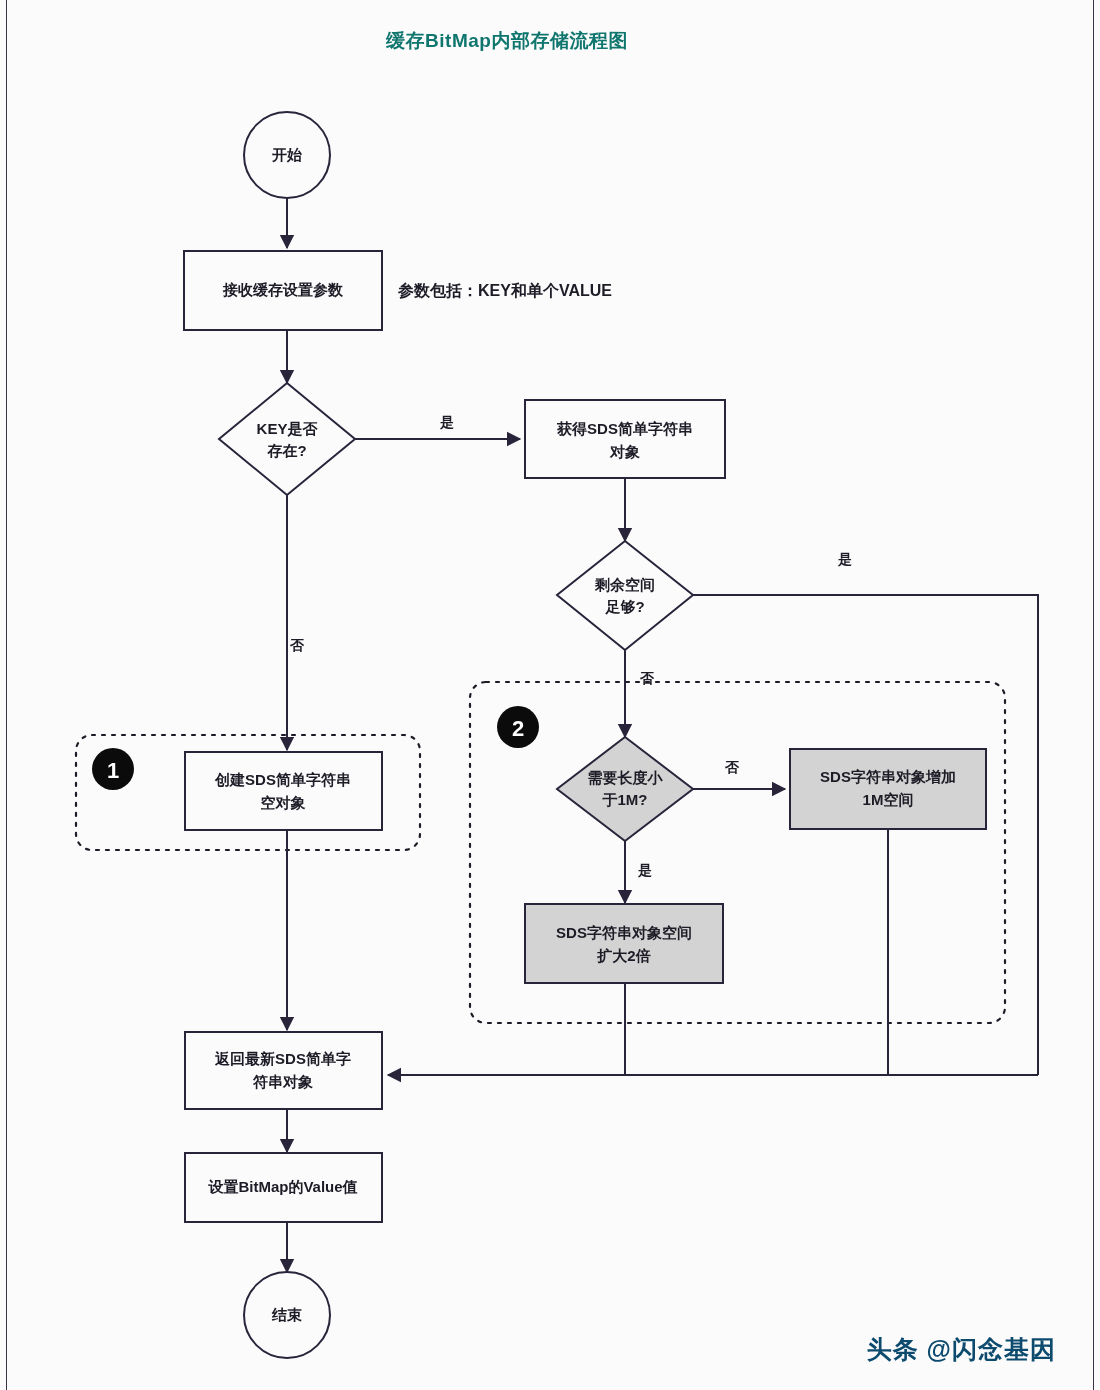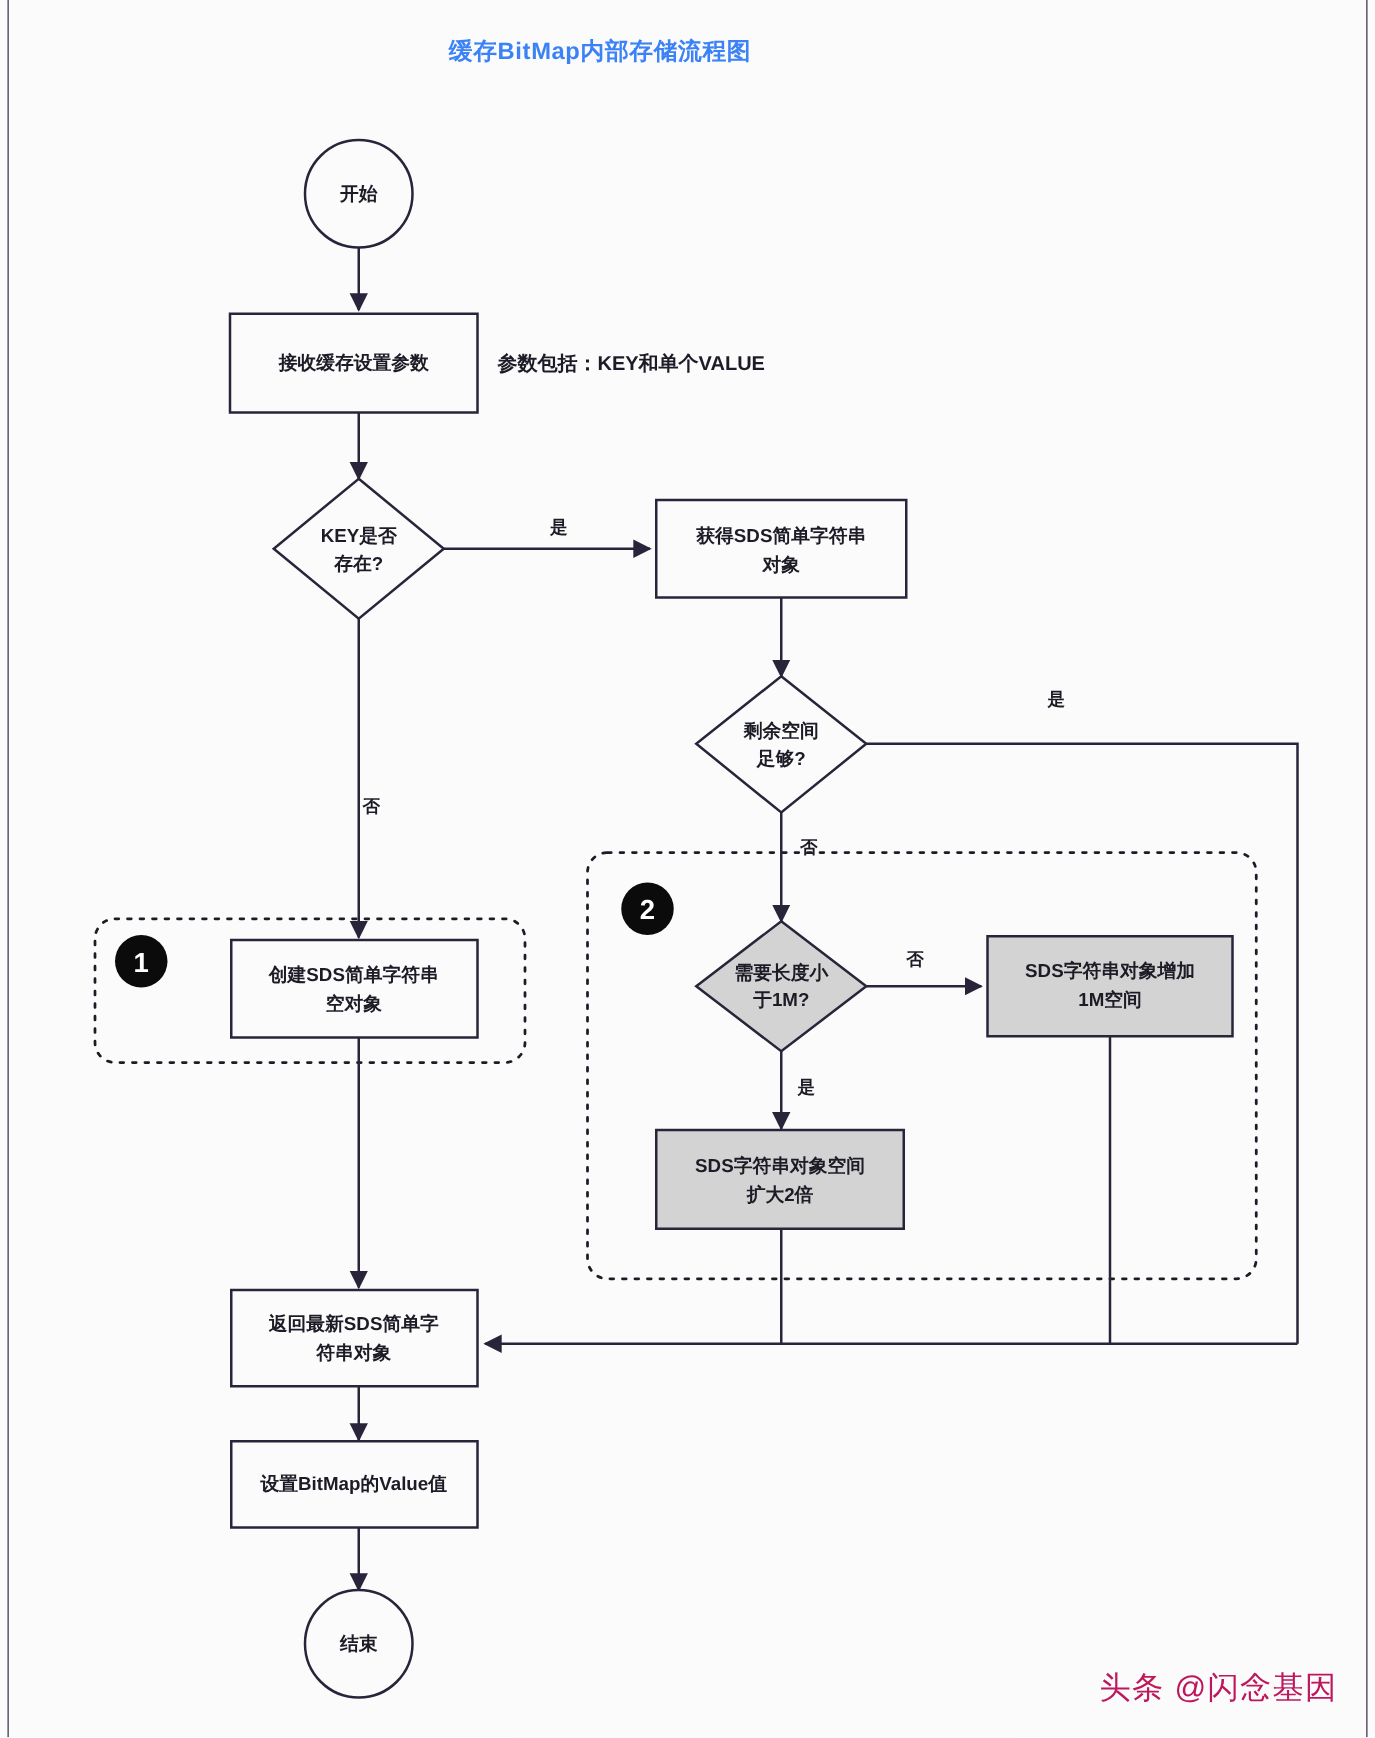--- a/index.html
+++ b/index.html
@@ -29,22 +29,23 @@
   .edge.right { right: 6px; }
 
   #diagram-title {
     position: absolute;
     left: 0;
     top: 28px;
     width: 960px;
     text-align: center;
     font-size: 19px;
     font-weight: bold;
-    color: #3b82f6;
+    color: #0f766e;
     letter-spacing: 0.5px;
+    padding-left: 27px;
   }
 
   svg#flow {
     position: absolute;
     left: 0;
     top: 0;
   }
 
   .node-text {
     font-family: "Liberation Sans", "DejaVu Sans", sans-serif;
@@ -80,25 +81,25 @@
   }
   .shape { stroke: #29243a; stroke-width: 2; }
   .shape-white { fill: #fbfbfc; }
   .shape-gray  { fill: #d3d3d3; }
   .conn { stroke: #29243a; stroke-width: 2; fill: none; }
   .group-box { fill: none; stroke: #1d1b25; stroke-width: 2.2; stroke-dasharray: 3 7; stroke-linecap: round; }
   .badge-circle { fill: #0b0b0b; }
 
   #watermark {
     position: absolute;
-    right: 30px;
+    right: 44px;
     bottom: 24px;
     font-size: 25px;
-    font-weight: normal;
-    color: #be185d;
+    font-weight: bold;
+    color: #0c4a6e;
     letter-spacing: 1px;
     white-space: nowrap;
   }
 </style>
 </head>
 <body>
 
 <div id="page">
   <div class="edge left"></div>
   <div class="edge right"></div>

